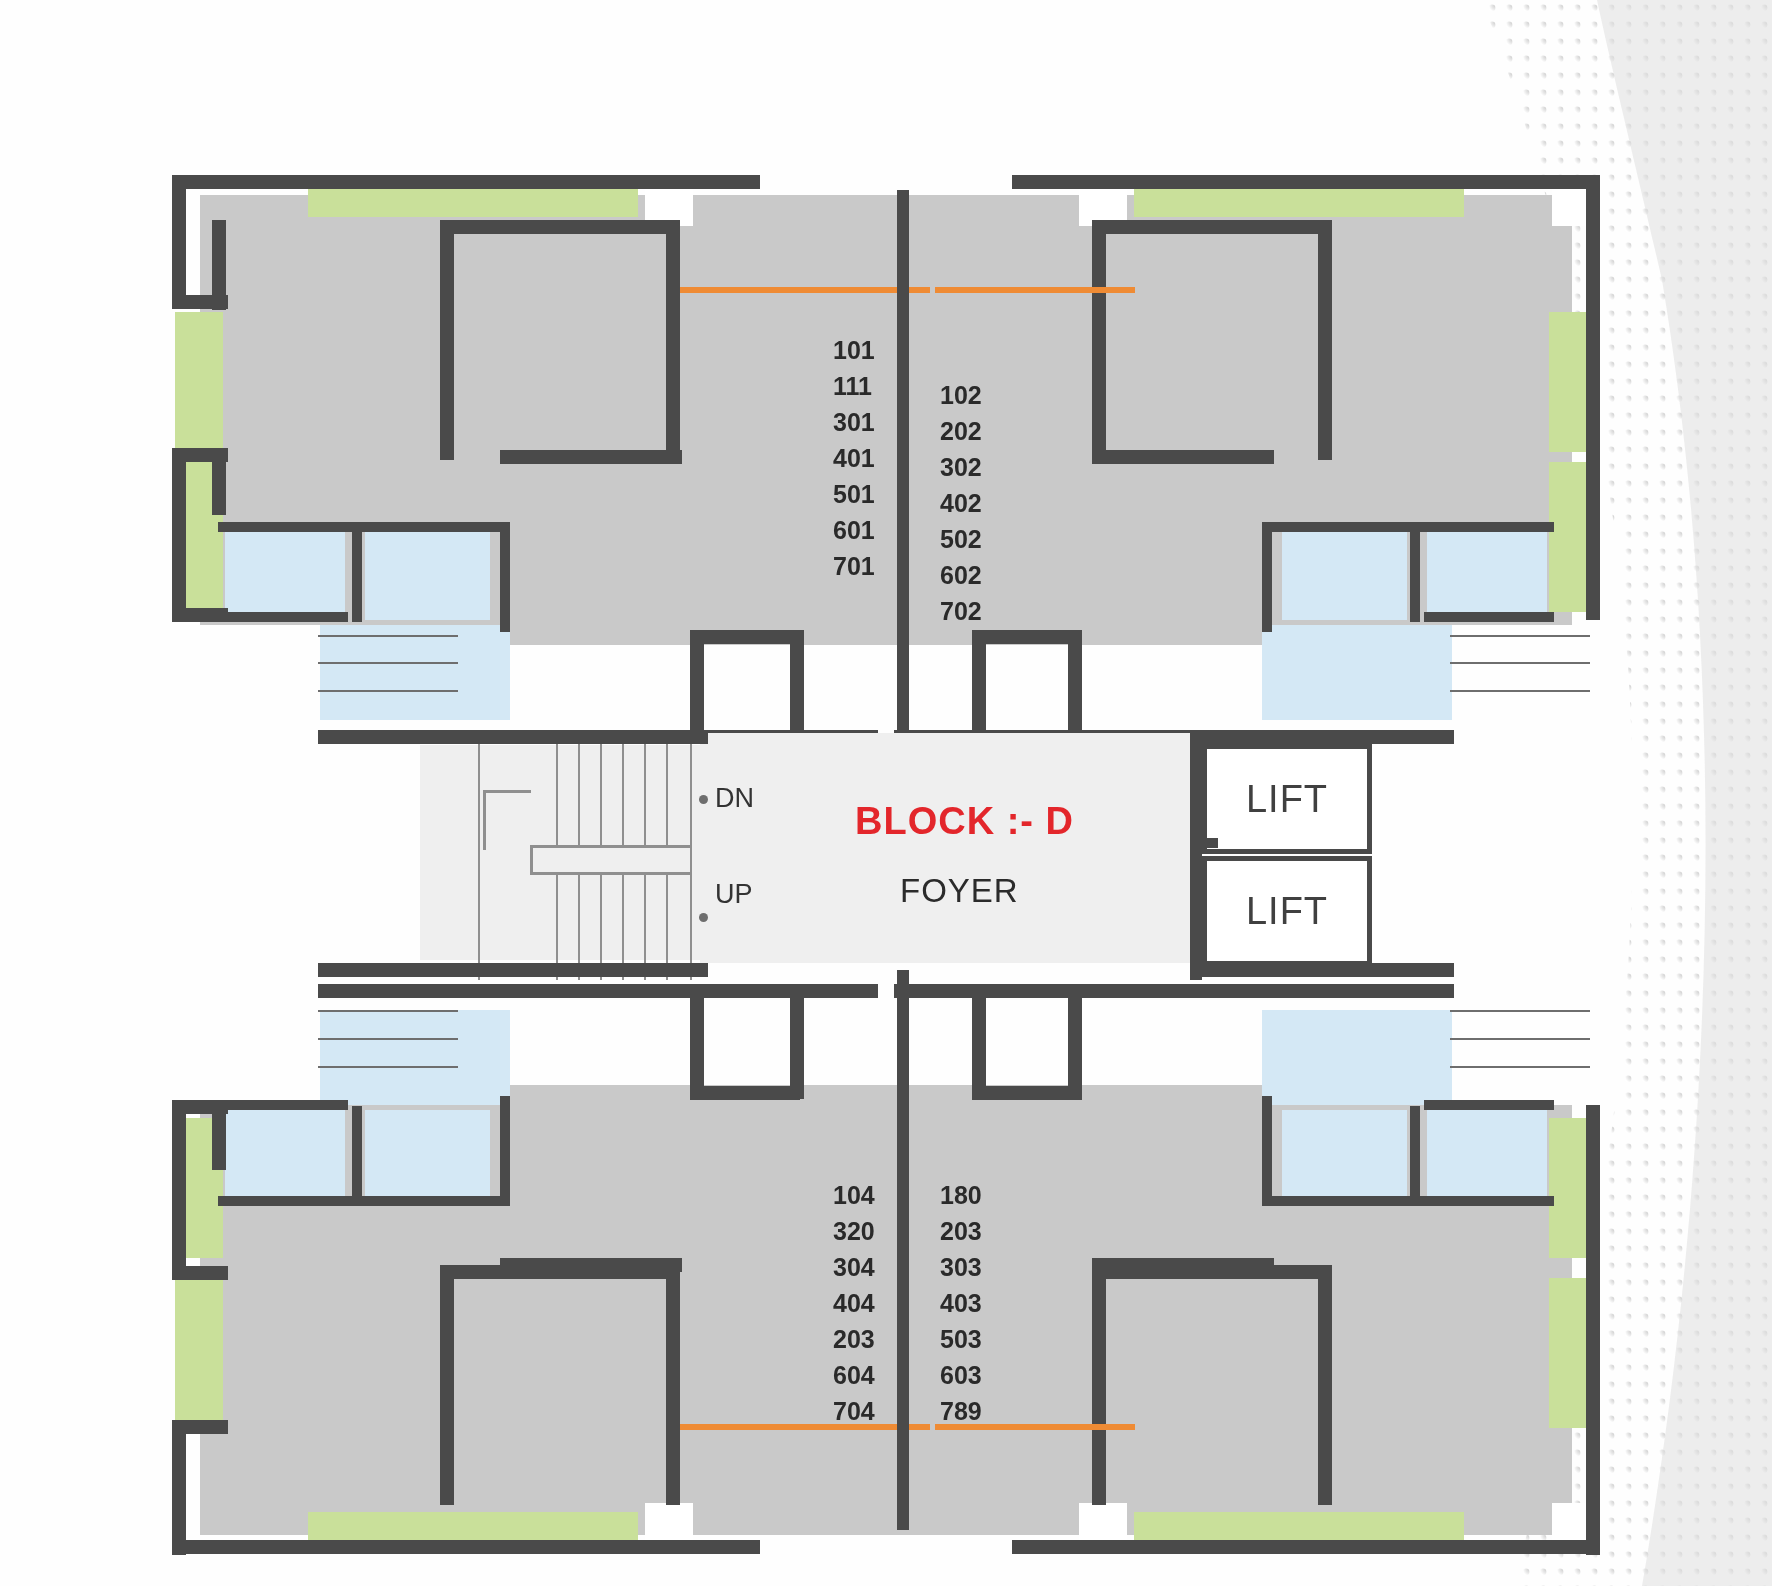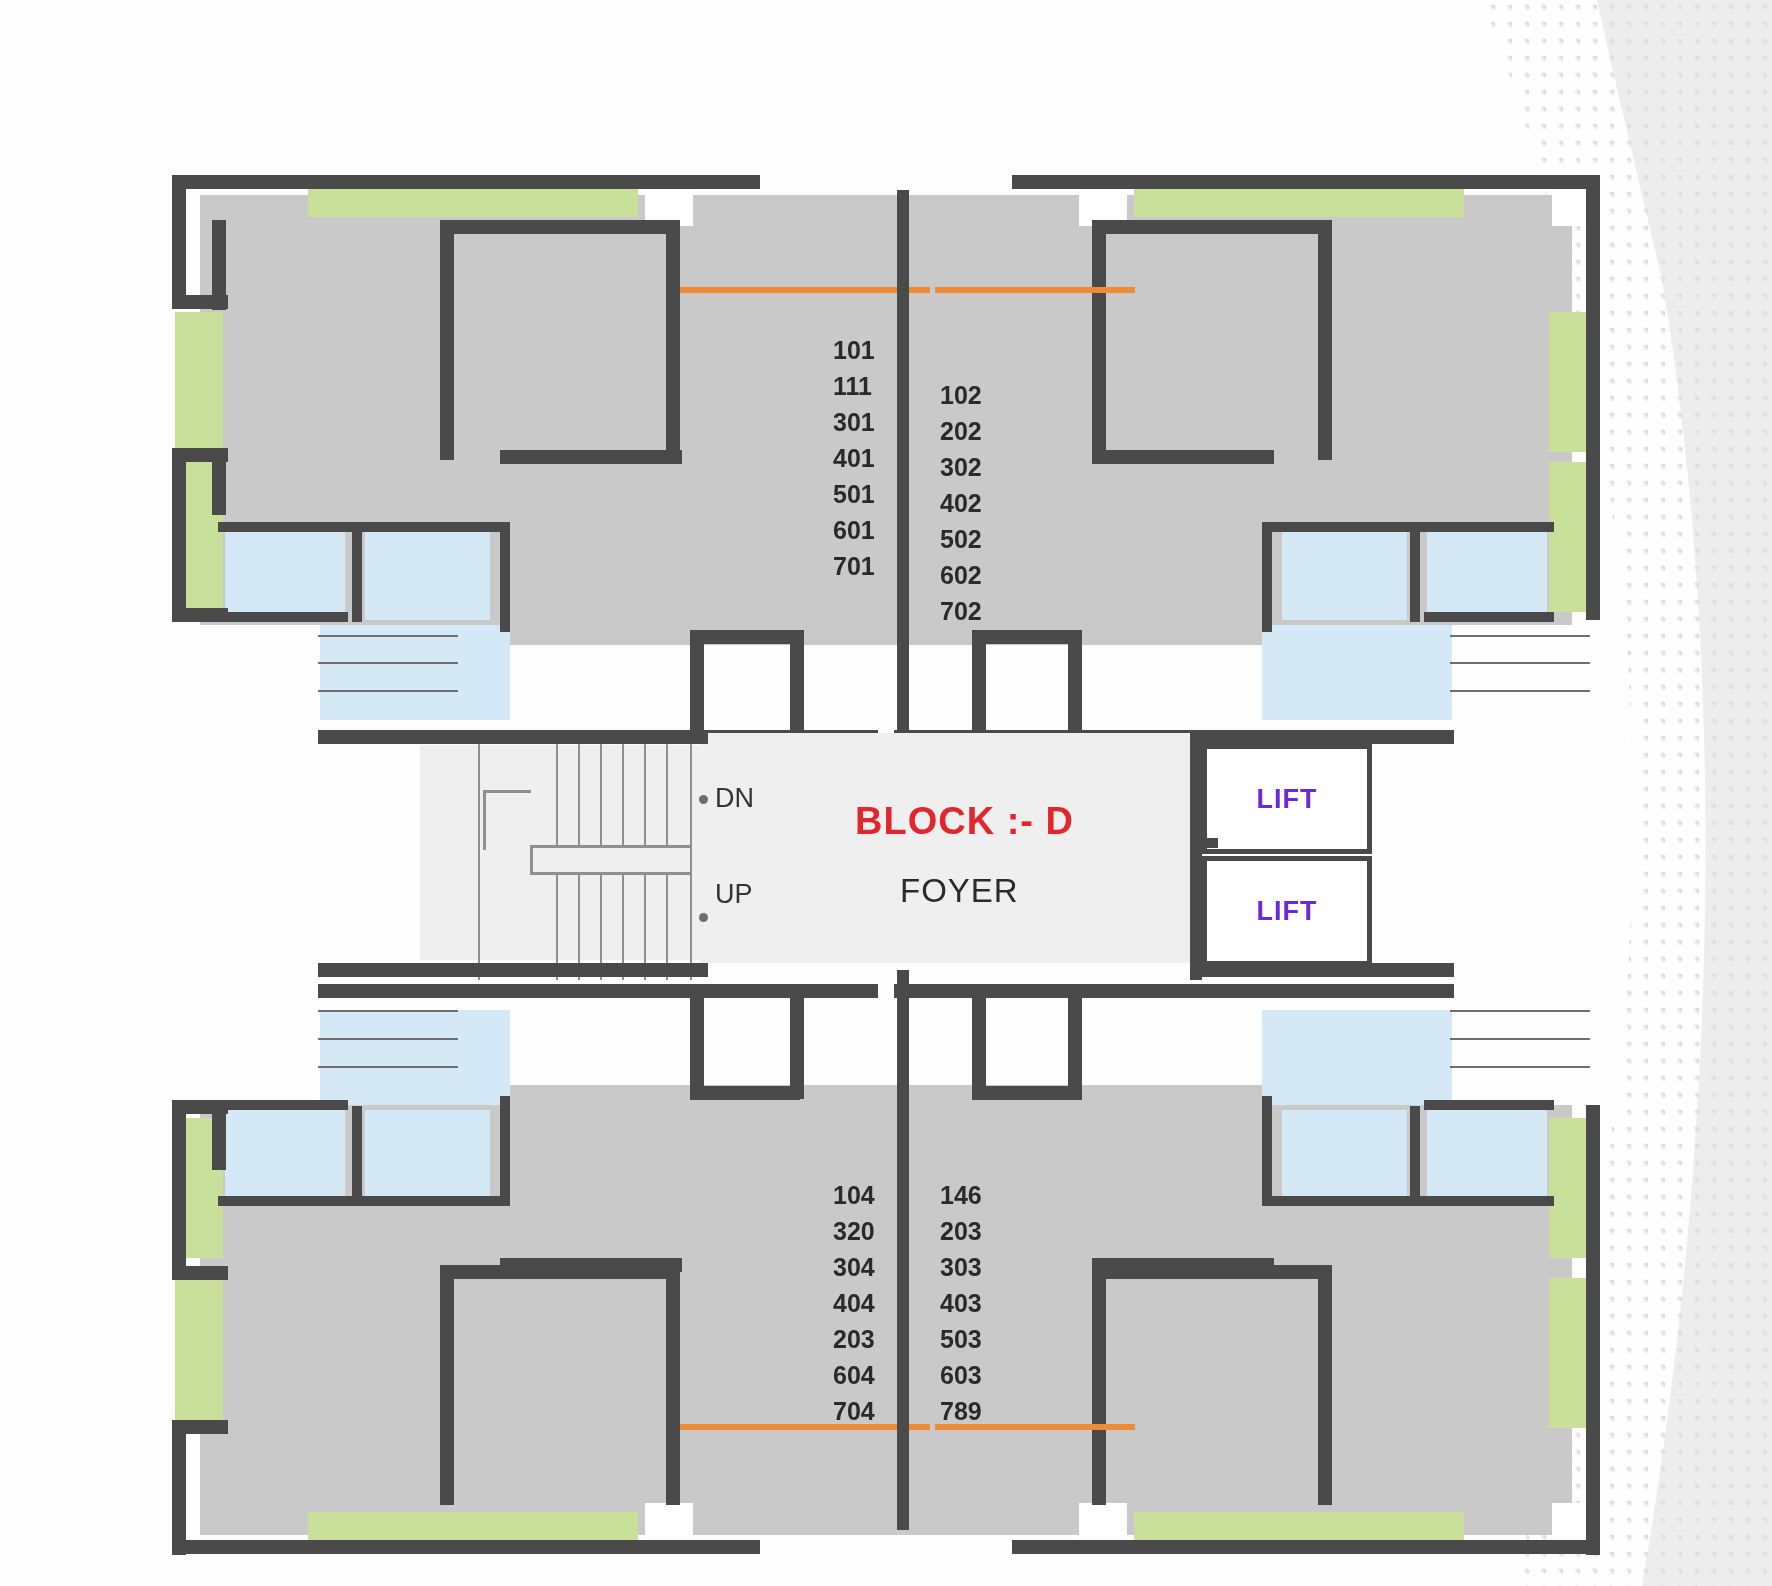--- a/index.html
+++ b/index.html
@@ -56,21 +56,21 @@
   .thin{position:absolute;background:#6e6e6e;}
   .orange-line{position:absolute;background:#ef8b34;}
   .foyer{position:absolute;background:#efefef;}
   .lift-box{position:absolute;background:#ffffff;border:5px solid #4a4a4a;box-sizing:border-box;}
 
   
   .unit-col{position:absolute;font-size:25px;font-weight:bold;color:#2a2a2a;line-height:36px;text-align:left;}
   .lbl{position:absolute;font-size:27px;color:#333;}
   .block-title{position:absolute;font-size:38px;font-weight:bold;color:#e3262b;letter-spacing:1px;}
   .foyer-title{position:absolute;font-size:33px;color:#2b2b2b;letter-spacing:1px;}
-  .lift-label{font-size:27px;color:#6d28d9;letter-spacing:1px;font-weight:bold;}
+  .lift-label{font-size:38px;color:#404040;letter-spacing:1px;}
   .stair-line{position:absolute;background:#8f8f8f;}
   .arrow-dot{position:absolute;width:9px;height:9px;border-radius:50%;background:#6e6e6e;}
 </style>
 </head>
 <body>
 
 <div id="stage">
 
   <svg class="halftone" viewBox="0 0 560 1586" preserveAspectRatio="none">
     <defs>
@@ -315,21 +315,21 @@
       <div>104</div>
       <div>320</div>
       <div>304</div>
       <div>404</div>
       <div>203</div>
       <div>604</div>
       <div>704</div>
     </div>
 
     <div class="unit-col" style="left:940px;top:1177px;">
-      <div>146</div>
+      <div>180</div>
       <div>203</div>
       <div>303</div>
       <div>403</div>
       <div>503</div>
       <div>603</div>
       <div>789</div>
     </div>
 
   </div>
 </div>

